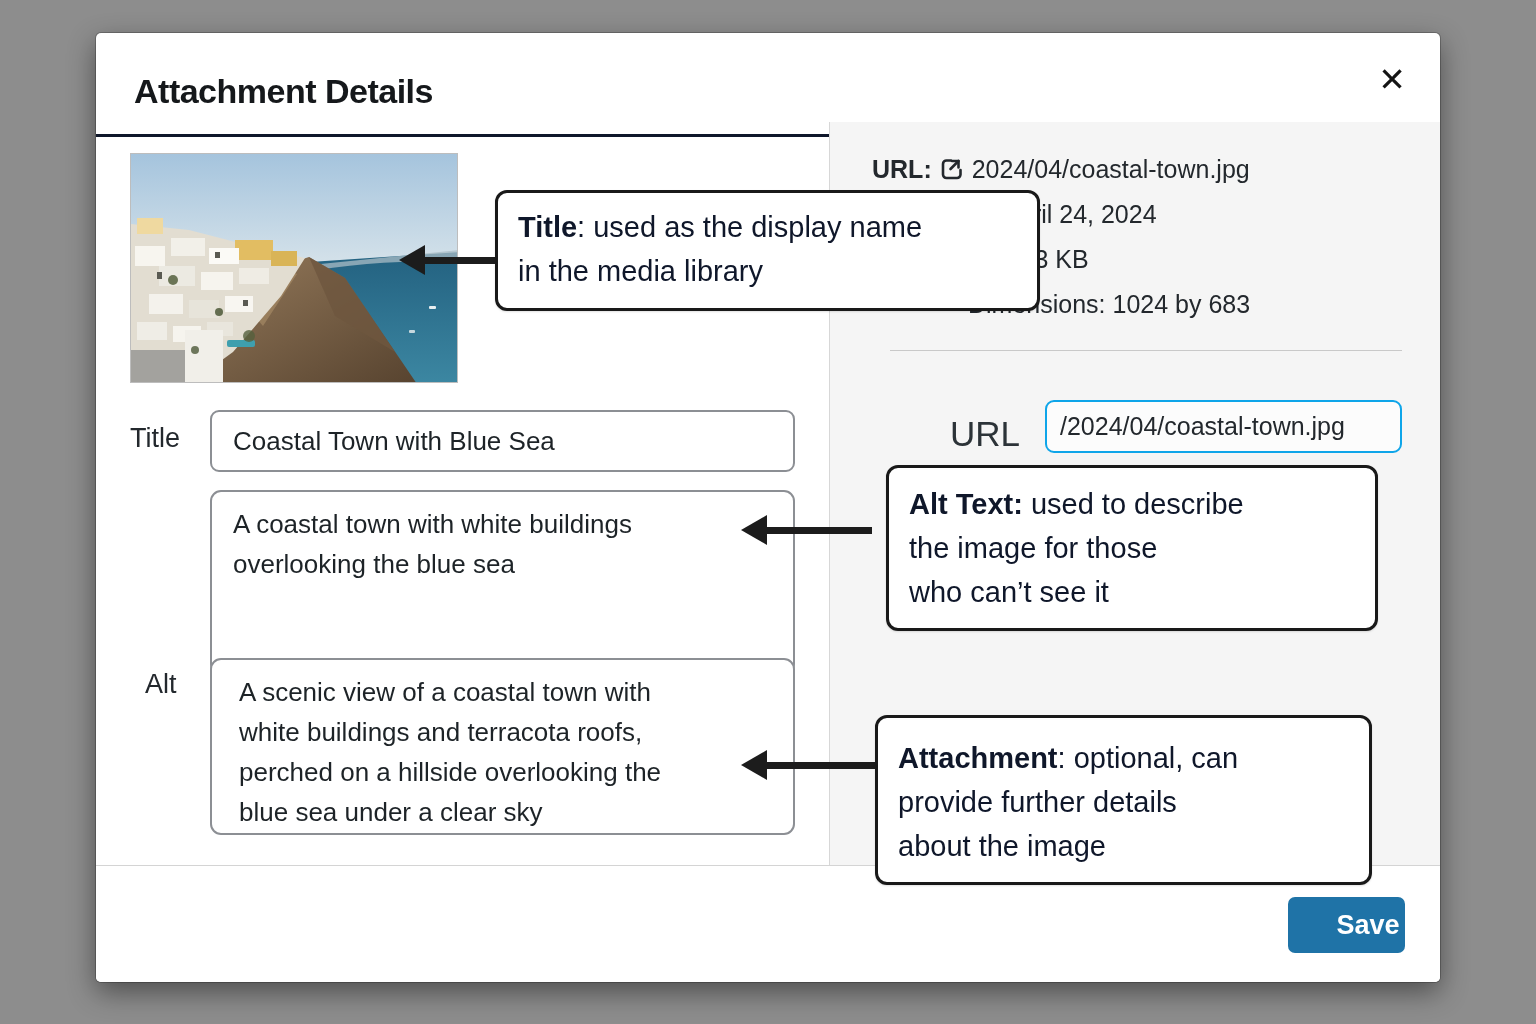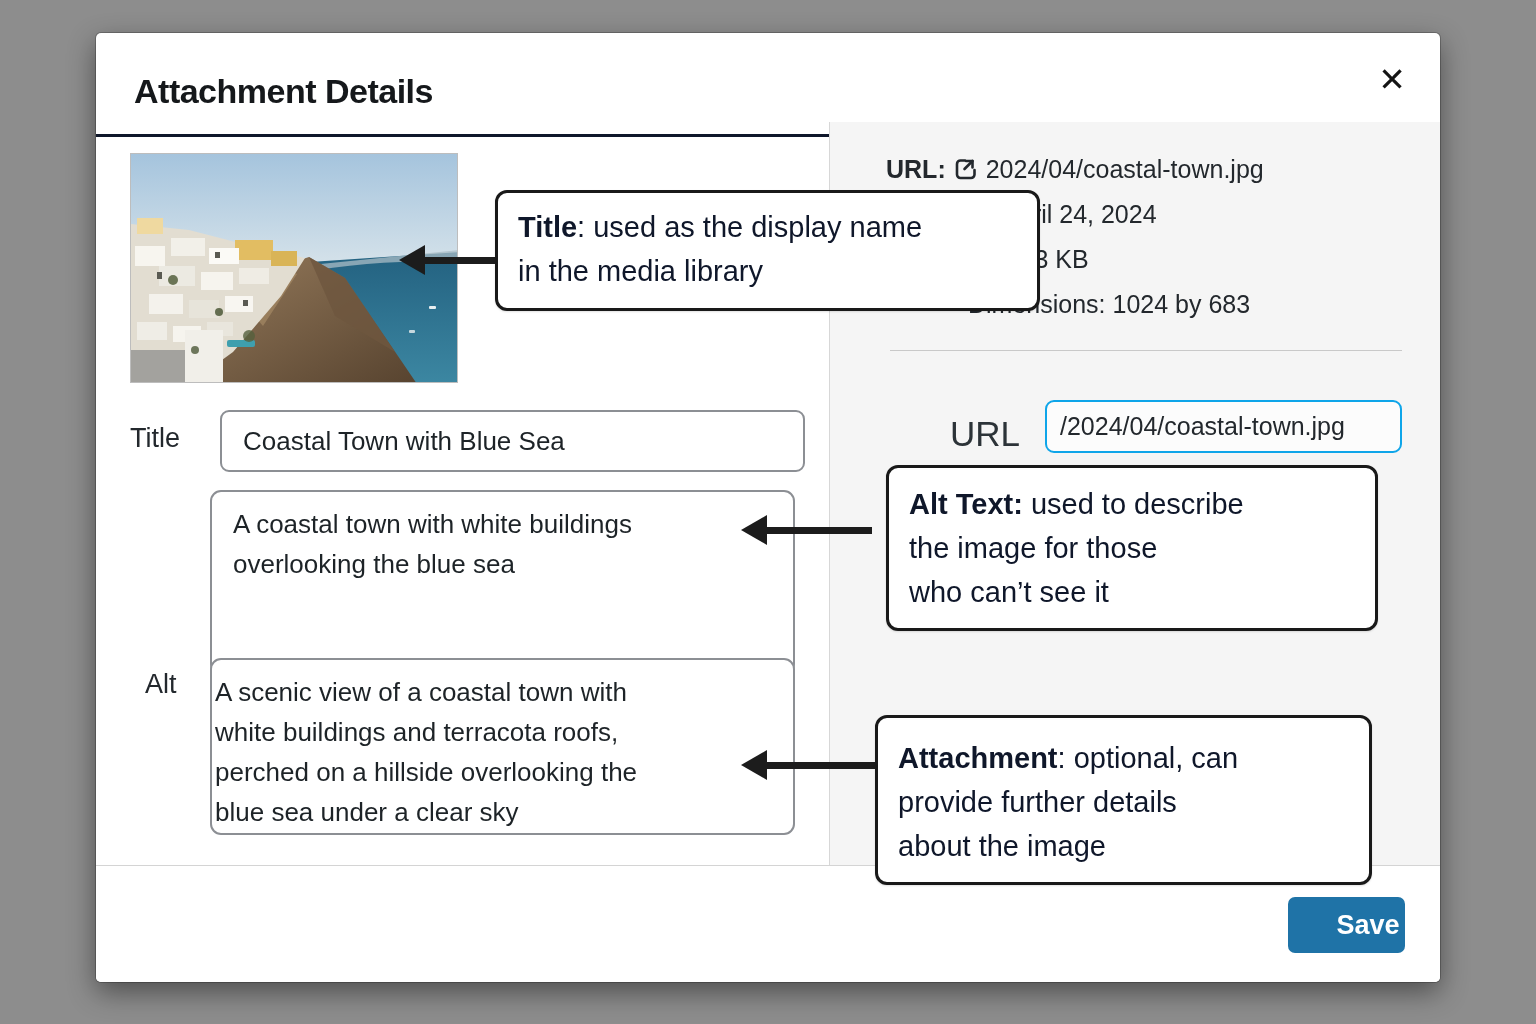--- a/index.html
+++ b/index.html
@@ -25,40 +25,40 @@
   .footer { position:absolute; left:0; top:832px; width:100%; height:117px;
             background:#fff; border-top:1px solid #d4d4d4; border-radius:0 0 5px 5px; }
 
   
   .thumb { position:absolute; left:34px; top:120px; width:328px; height:230px;
            border:1px solid #bdbdbd; background:#cfe0ea; overflow:hidden; }
 
   
   .meta-line { position:absolute; height:30px; font-size:25px; color:#23282d;
                white-space:nowrap; display:flex; align-items:center; gap:7px; z-index:2; }
-  .meta-line .b { font-weight:700;margin-left:14px; }
+  .meta-line .b { font-weight:700; }
   .meta-divider { position:absolute; left:794px; top:317px; width:512px; height:1px; background:#c9c9c9; }
 
   .url-row-label { position:absolute; left:840px; top:381px; width:84px; font-size:35px;
                    color:#2c3338; text-align:right; }
   .url-field { position:absolute; left:949px; top:367px; width:357px; height:53px;
                border:2px solid #0ea5e9; border-radius:9px; background:#fcfcfc;
                font-size:25px; color:#23282d; line-height:49px; padding:0 13px;
                white-space:nowrap; overflow:hidden; }
 
   
   .field-label { position:absolute; font-size:27px; color:#23282d; }
   .textbox { position:absolute; border:2px solid #8c8f94; background:#fff; color:#1d2327;
              font-size:26px; white-space:pre-line; }
   .input-title { left:114px; top:377px; width:585px; height:62px; border-radius:9px;
-                 line-height:58px; padding:0 21px; white-space:nowrap;margin-left:10px; }
+                 line-height:58px; padding:0 21px; white-space:nowrap; }
   .textarea-1 { left:114px; top:457px; width:585px; height:185px; border-radius:11px;
                 line-height:40px; padding:12px 21px; }
   .textarea-2 { left:114px; top:625px; width:585px; height:177px; border-radius:11px;
-                line-height:40px; padding:12px 3px; }
+                line-height:40px; padding:12px 27px; }
 
   
   .callout { position:absolute; background:#fff; border:3px solid #191919; border-radius:12px;
              padding:12px 20px; font-size:29px; line-height:44px; color:#0f172a;
              white-space:pre-line; z-index:20; box-shadow:0 1px 2px rgba(0,0,0,.12); }
   .callout .lead { font-weight:700; }
   .c1 { left:399px; top:157px; width:545px; height:121px; }
   .c2 { left:774px; top:432px; width:492px; height:166px; padding-top:14px;margin-left:16px; }
   .c3 { left:779px; top:682px; width:497px; height:170px; padding-top:18px; }
 

